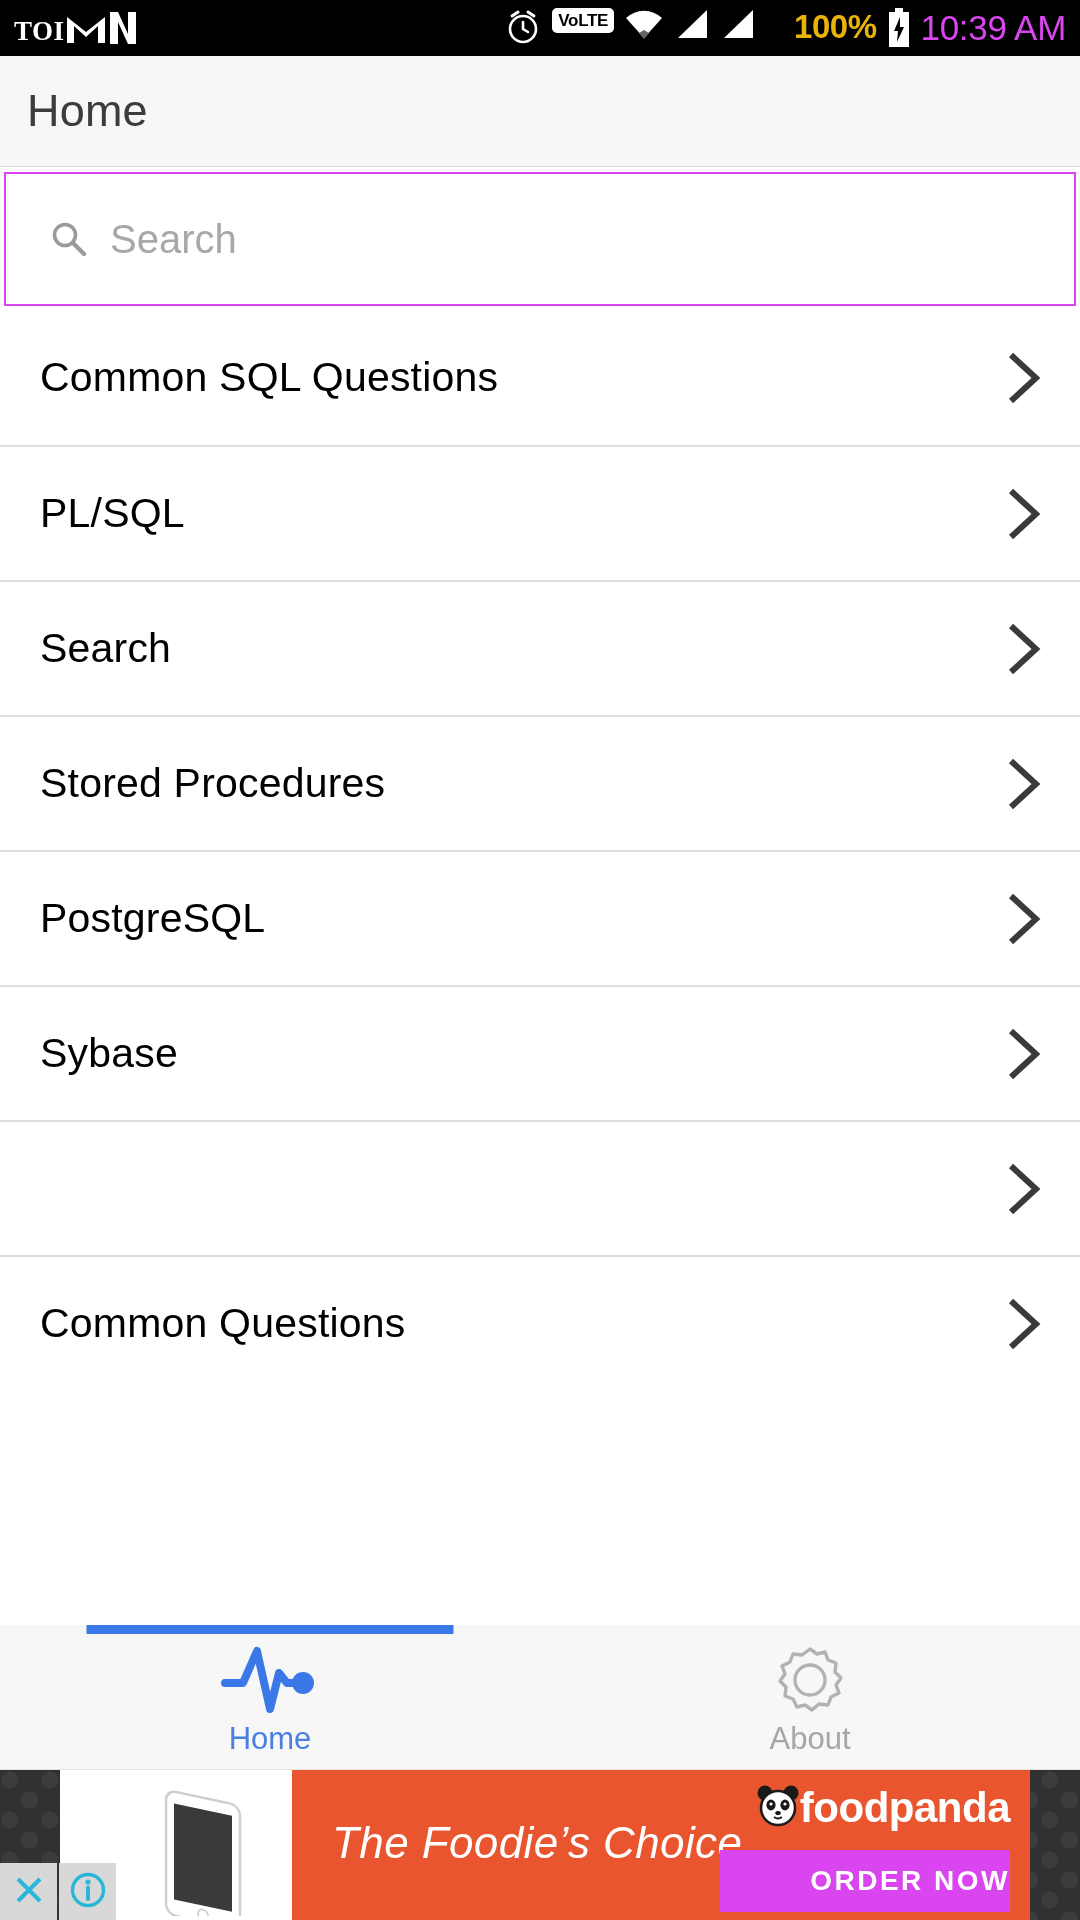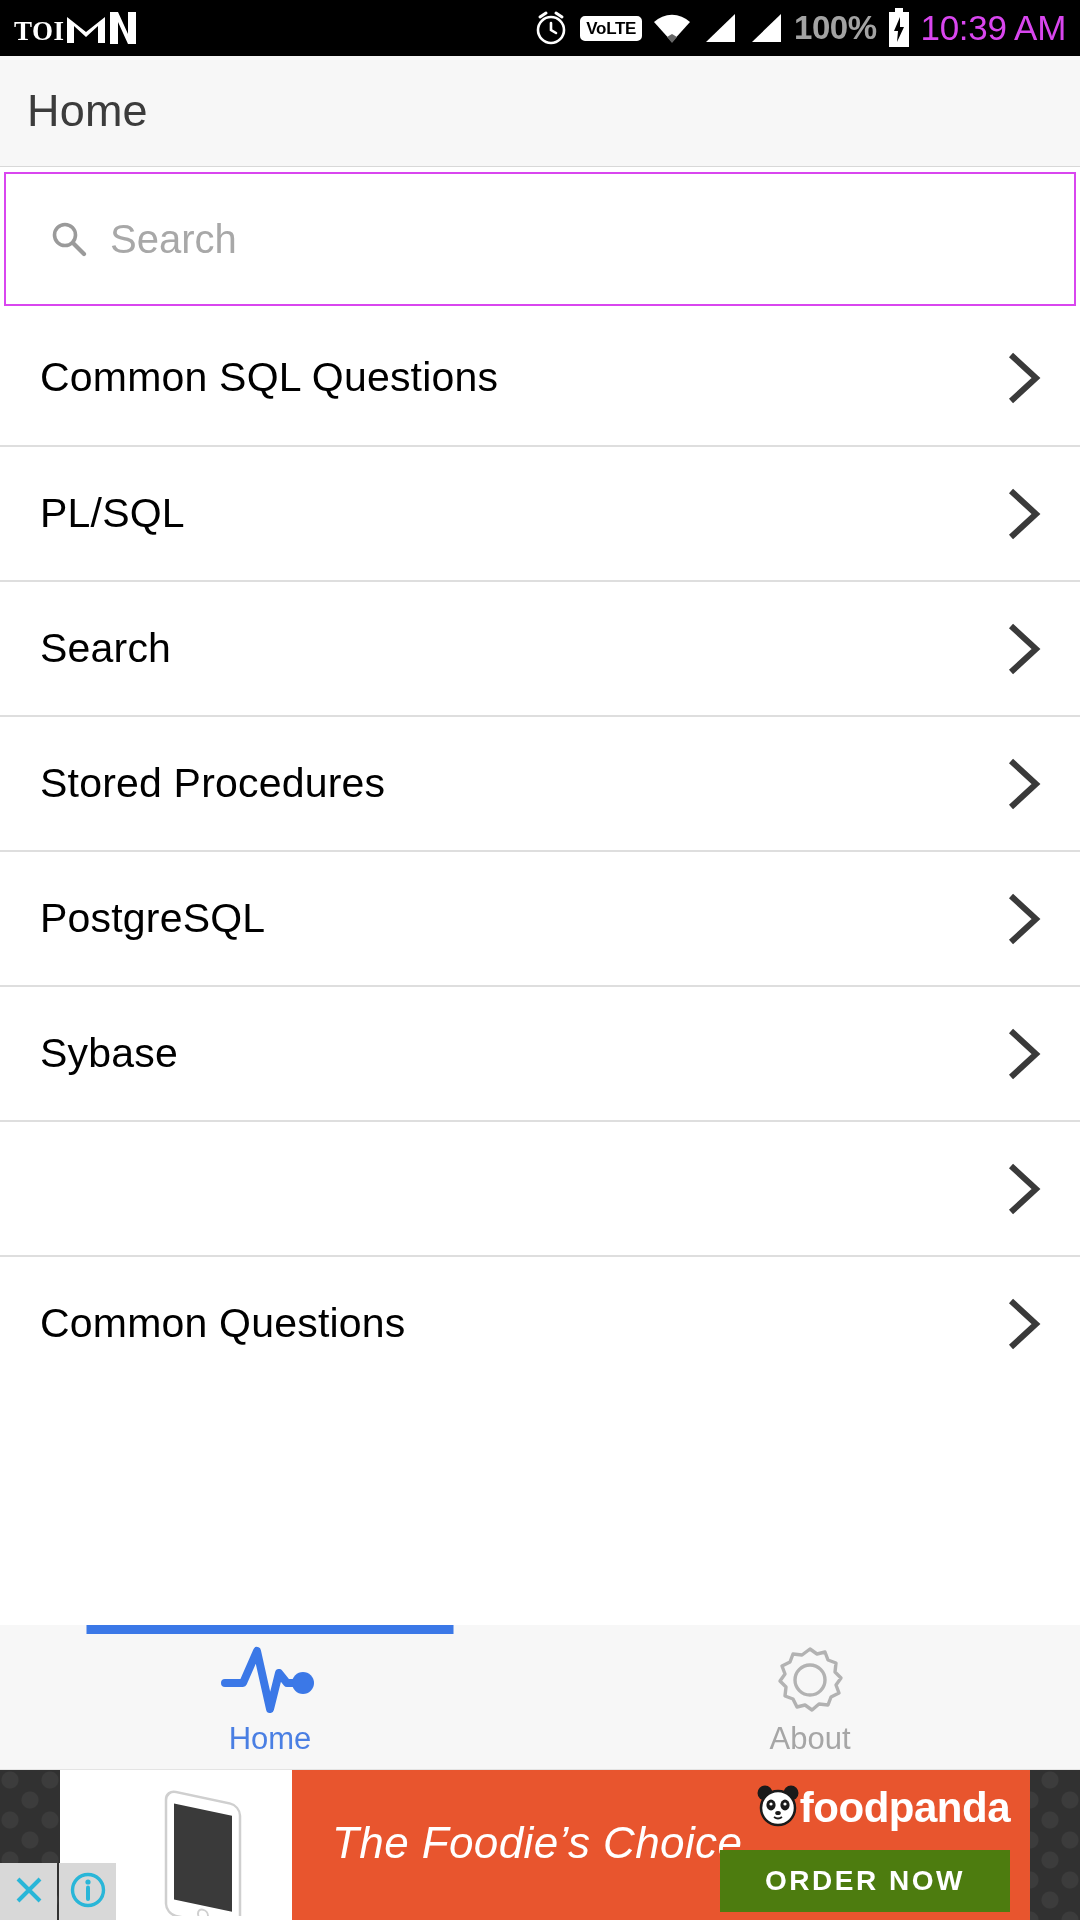--- a/index.html
+++ b/index.html
@@ -13,29 +13,29 @@
 
   
   .statusbar {
     position:absolute; top:0; left:0;
     width:1080px; height:56px;
     background:#000000;
     display:flex; align-items:center;
     padding:0 14px;
   }
   .sb-left { display:flex; align-items:flex-end; }
-  .sb-right { display:flex; align-items:center; gap:10px; margin-left:auto; }
+  .sb-right { display:flex; align-items:flex-start; gap:10px; margin-left:auto; }
   .sb-ico { display:flex; align-items:center; justify-content:center; }
   .toi-txt {
     color:#fff; font-family:"Liberation Serif", serif;
     font-size:27px; font-weight:700; letter-spacing:.5px;
     line-height:1;
   }
   .battery-pct {
-    color:#a3a3a3; font-size:33px; font-weight:600; letter-spacing:-.5px;
+    color:#eab308; font-size:33px; font-weight:600; letter-spacing:-.5px;margin-left:28px;
   }
   .clock-txt {
     color:#d946ef; font-size:35px; font-weight:500; letter-spacing:-.3px;
   }
   .volte-box {
     border:2.5px solid #fff; border-radius:5px;
     background:#fff; color:#000;
     font-size:17px; font-weight:700;
     padding:2px 4px; line-height:1;
     letter-spacing:-.3px;
@@ -157,22 +157,22 @@
     position:absolute; right:20px; top:14px;
     display:flex; align-items:flex-start; 
   }
   .ad-brandname {
     color:#ffffff; font-size:42px; font-weight:700;
     letter-spacing:-.5px;
   }
   .ad-cta {
     position:absolute; right:20px; top:80px;
     width:290px; height:62px;
-    background:#4d7c0f;
-    display:flex; align-items:center; justify-content:center;
+    background:#d946ef;
+    display:flex; align-items:center; justify-content:flex-end;
   }
   .ad-cta-label {
     color:#ffffff; font-size:28px; font-weight:600;
     letter-spacing:2.5px;
   }
   .ad-ctrl {
     position:absolute; bottom:0;
     width:57px; height:57px;
     background:#d8d8d8;
     display:flex; align-items:center; justify-content:center;

